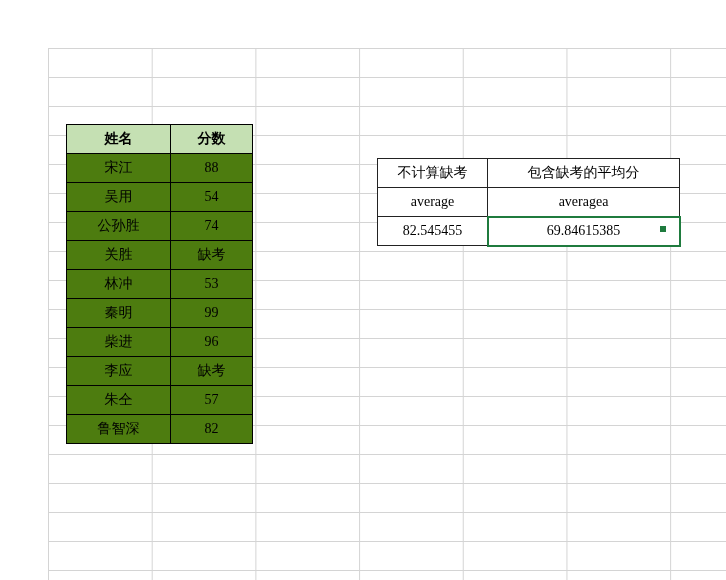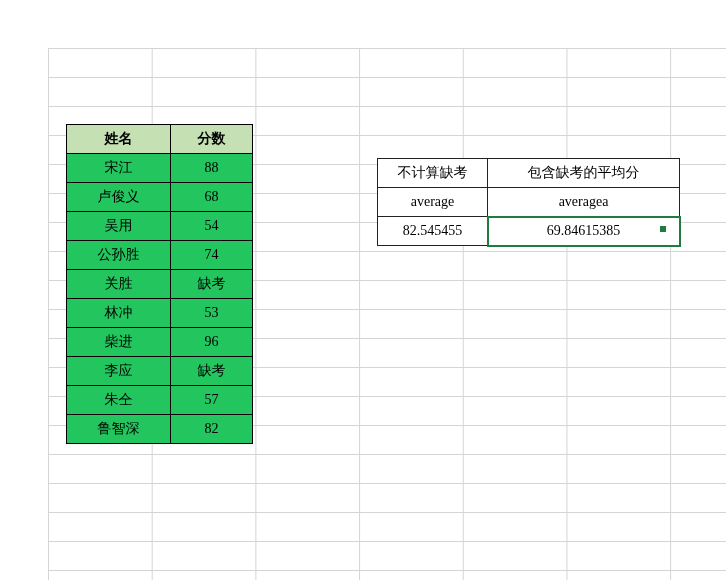--- a/index.html
+++ b/index.html
@@ -29,21 +29,21 @@
       top: 76px;
       border-collapse: collapse;
       background: #fff;
     }
     .tbl1 th, .tbl1 td {
       border: 1px solid #000;
       text-align: center;
       vertical-align: middle;
       width: 104px;
       height: 29px;
-      background: #22c55e;
+      background: #4d7c0f;
     }
     .tbl1 th:first-child {
       width: 102px;
     }
     .tbl1 th {
       background: #C5E0B3;
       font-weight: bold;
       font-family: "SimHei", "Heiti SC", sans-serif;
     }
     .tbl1 th.score {
@@ -96,38 +96,38 @@
       <th>姓名</th>
       <th class="score">分数</th>
     </tr>
   </thead>
   <tbody id="tbl1-body">
   <tr>
         <td>宋江</td>
         <td class="score">88</td>
       </tr>
       <tr>
-        <td>卢俊义</td>
-        <td class="score">68</td>
-      </tr>
-      <tr>
         <td>吴用</td>
         <td class="score">54</td>
       </tr>
       <tr>
         <td>公孙胜</td>
         <td class="score">74</td>
       </tr>
       <tr>
         <td>关胜</td>
         <td class="score">缺考</td>
       </tr>
       <tr>
         <td>林冲</td>
         <td class="score">53</td>
+      </tr>
+      <tr>
+        <td>秦明</td>
+        <td class="score">99</td>
       </tr>
       <tr>
         <td>柴进</td>
         <td class="score">96</td>
       </tr>
       <tr>
         <td>李应</td>
         <td class="score">缺考</td>
       </tr>
       <tr>

